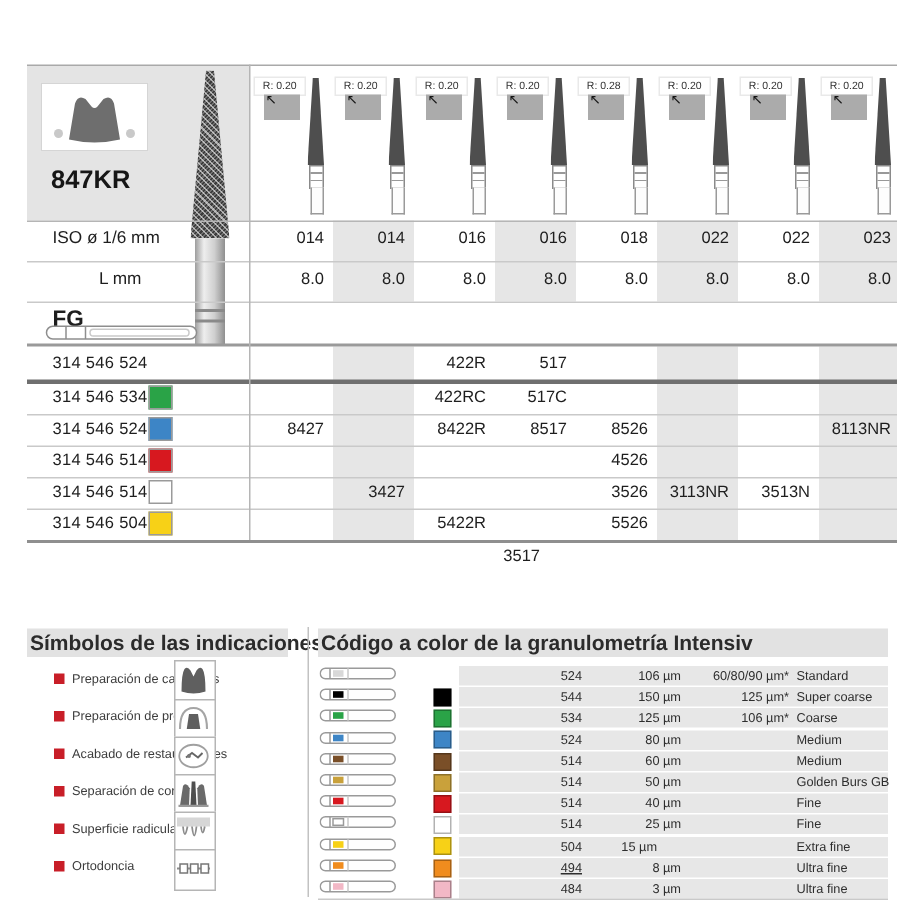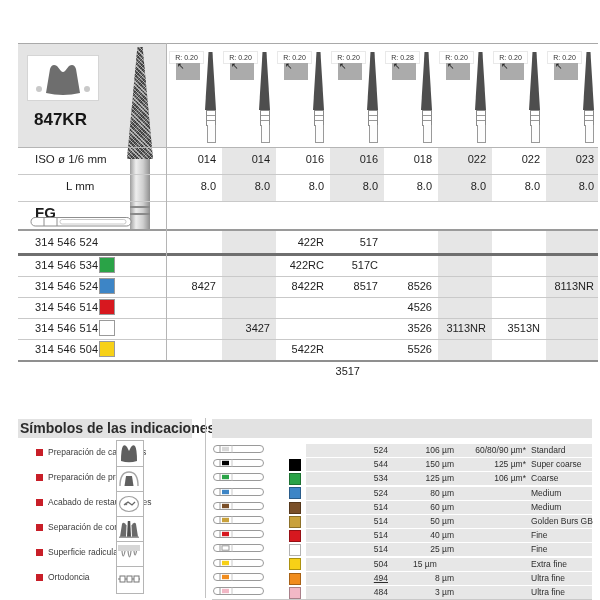--- a/index.html
+++ b/index.html
@@ -276,20 +276,21 @@
         <line x1="1" y1="12" x2="23" y2="12" stroke="#8c8c8c" stroke-width="1.2"></line>
         <rect x="3" y="9" width="5" height="6" fill="#fff" stroke="#777"></rect>
         <rect x="10" y="9" width="5" height="6" fill="#fff" stroke="#777"></rect>
         <rect x="17" y="9" width="5" height="6" fill="#fff" stroke="#777"></rect>
       </svg>
   </div>
 
   <div class="vline" style="left:205px;top:418px;height:180px;background:#c2c2c2;"></div>
 
   <div class="hl" style="left:212px;top:419px;width:380px;"></div>
+  <div class="sec-title" style="left:214px;top:420px;">Código a color de la granulometría Intensiv</div>
 
   <div class="grow-band" style="top:444px;"></div>
   <svg class="gbur" style="top:444px;" viewBox="0 0 52 10">
       <rect x="0.5" y="1.5" width="50" height="7" rx="3.5" fill="#fff" stroke="#9a9a9a"></rect>
       <line x1="7" y1="1.5" x2="7" y2="8.5" stroke="#9a9a9a"></line>
       <rect x="9" y="2.8" width="7" height="4.4" style="fill: rgb(216, 216, 216);"></rect>
       <line x1="19" y1="1.5" x2="19" y2="8.5" stroke="#c9c9c9"></line>
     </svg>
   <div class="gtxt" style="left:308px;top:444px;width:80px;text-align:right;">524</div>
   <div class="gtxt" style="left:392px;top:444px;width:62px;text-align:right;">106 µm</div>
@@ -389,21 +390,21 @@
 
   <div class="grow-band" style="top:557.6px;"></div>
   <svg class="gbur" style="top:557.6px;" viewBox="0 0 52 10">
       <rect x="0.5" y="1.5" width="50" height="7" rx="3.5" fill="#fff" stroke="#9a9a9a"></rect>
       <line x1="7" y1="1.5" x2="7" y2="8.5" stroke="#9a9a9a"></line>
       <rect x="9" y="2.8" width="7" height="4.4" style="fill: rgb(247, 209, 23);"></rect>
       <line x1="19" y1="1.5" x2="19" y2="8.5" stroke="#c9c9c9"></line>
     </svg>
   <div class="gsq" style="top: 558.4px; background-color: rgb(247, 209, 23);"></div>
   <div class="gtxt" style="left:308px;top:557.6px;width:80px;text-align:right;">504</div>
-  <div class="gtxt" style="left:413px;top:557.6px;width:62px;">15 µm</div>
+  <div class="gtxt" style="left:376px;top:557.6px;width:62px;text-align:right;">15 µm</div>
   <div class="gtxt" style="left:456px;top:557.6px;width:70px;text-align:right;"></div>
   <div class="gtxt" style="left:531px;top:557.6px;">Extra fine</div>
 
   <div class="grow-band" style="top:571.8px;"></div>
   <svg class="gbur" style="top:571.8px;" viewBox="0 0 52 10">
       <rect x="0.5" y="1.5" width="50" height="7" rx="3.5" fill="#fff" stroke="#9a9a9a"></rect>
       <line x1="7" y1="1.5" x2="7" y2="8.5" stroke="#9a9a9a"></line>
       <rect x="9" y="2.8" width="7" height="4.4" style="fill: rgb(240, 140, 30);"></rect>
       <line x1="19" y1="1.5" x2="19" y2="8.5" stroke="#c9c9c9"></line>
     </svg>

